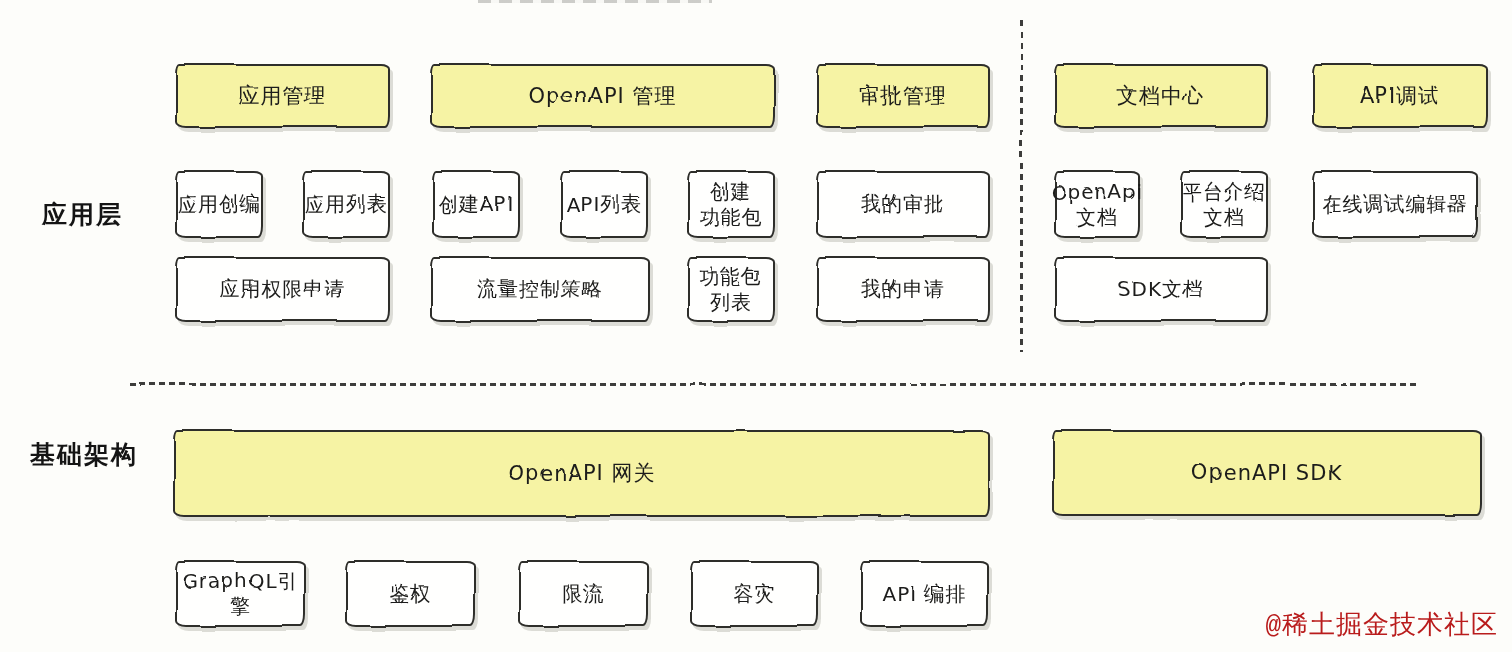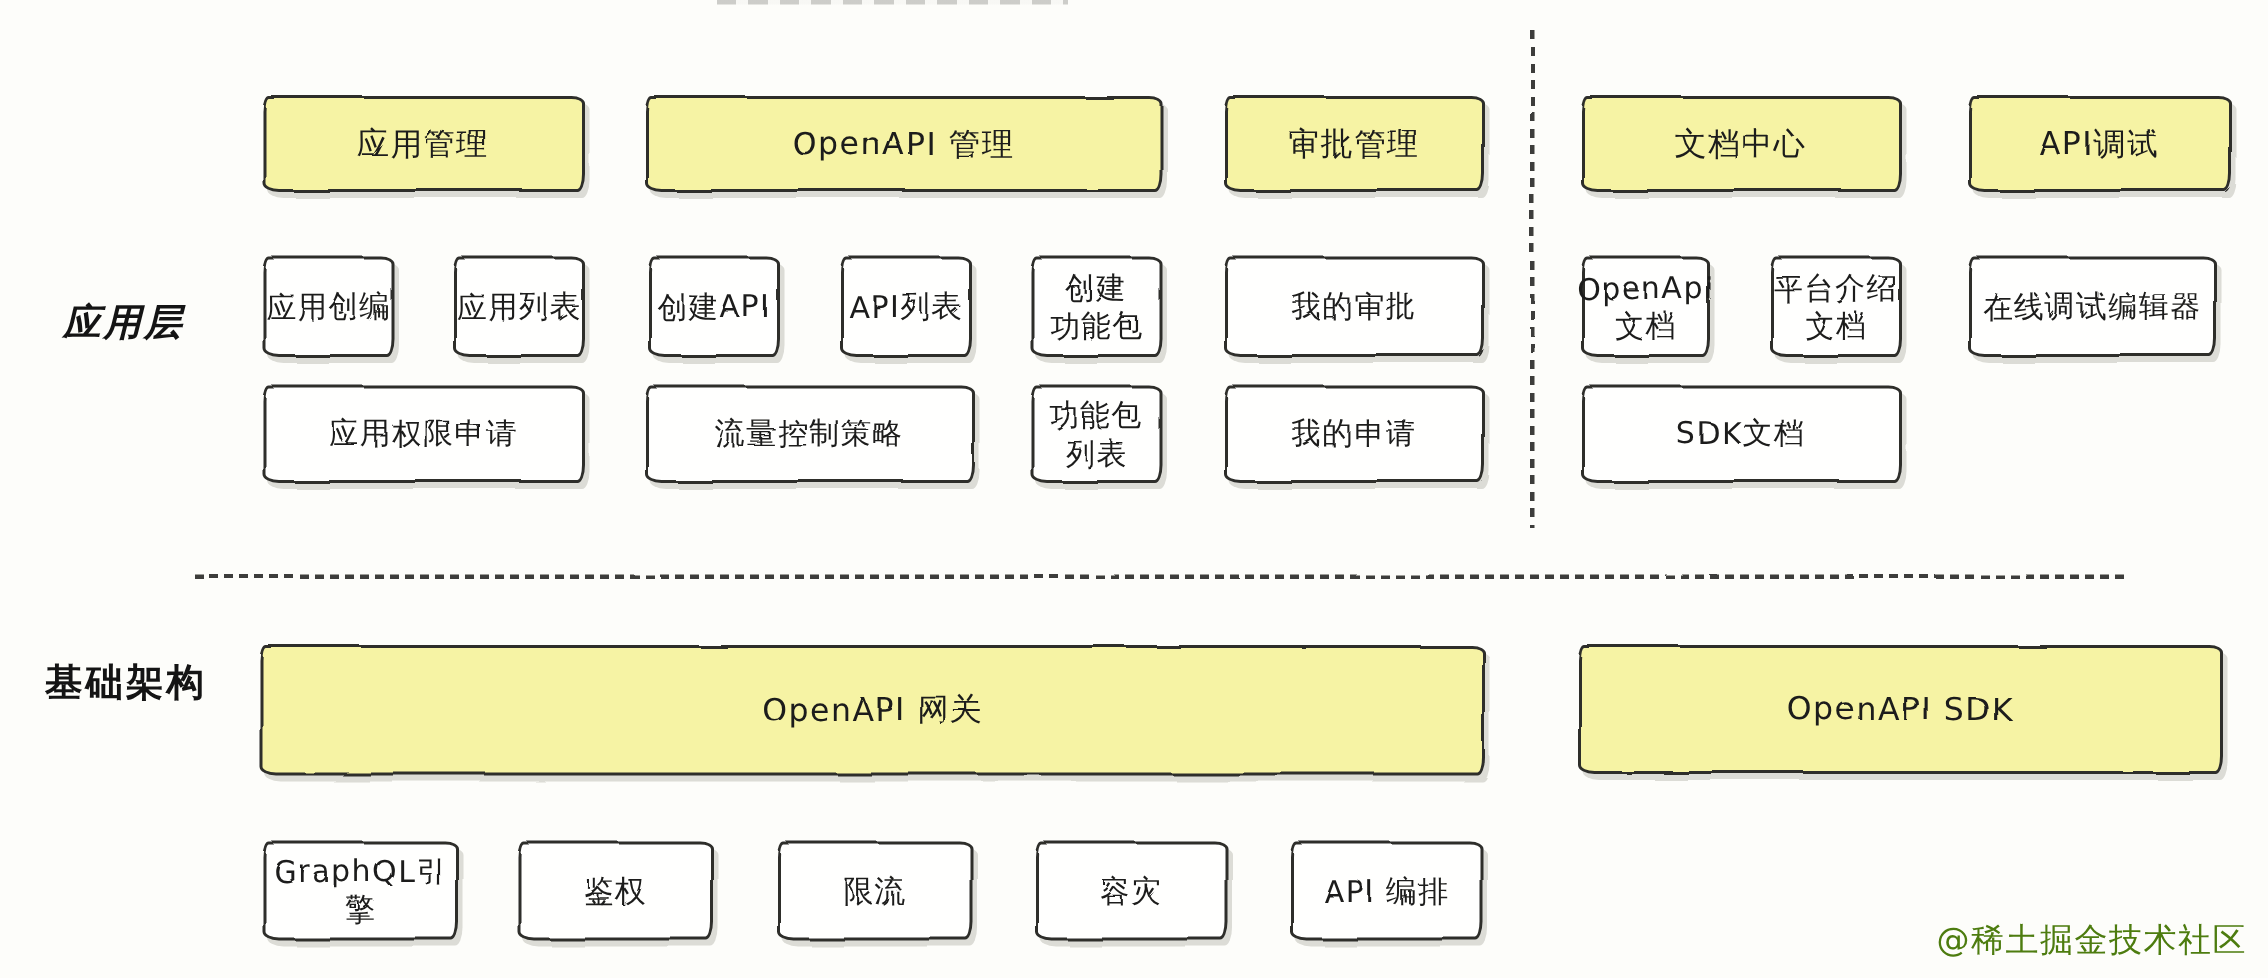--- a/index.html
+++ b/index.html
@@ -58,42 +58,43 @@
     position:absolute;
     top:0;
     height:3px;
     background:repeating-linear-gradient(to right,rgba(58,58,52,0.55) 0 13px,rgba(58,58,52,0.06) 13px 21px);
     opacity:.45;
   }
   .watermark{
     position:absolute;
     right:14px;
     bottom:10px;
-    font-size:22px;
-    color:#4d7c0f;
+    font-size:26px;
+    color:#b91c1c;
     letter-spacing:1px;
+    font-family:Liberation Mono, monospace;
   }
 </style>
 </head>
 <body>
 
 <svg width="0" height="0" style="position:absolute" aria-hidden="true">
   <defs>
     <filter id="squiggle">
       <feTurbulence type="fractalNoise" baseFrequency="0.012" numOctaves="3" seed="7" result="noise"></feTurbulence>
       <feDisplacementMap in="SourceGraphic" in2="noise" scale="3.2"></feDisplacementMap>
     </filter>
   </defs>
 </svg>
 
 <div id="canvas">
 
   <div class="top-artifact" style="left: 478px; width: 234px;"></div>
 
-  <div class="layer-label" style="left:42px;top:198px;font-style:italic;">应用层</div>
+  <div class="layer-label" style="left:42px;top:198px;">应用层</div>
 
   <div class="layer-label" style="left:30px;top:438px;">基础架构</div>
 
   <div class="v-divider" style="left: 1020px; top: 20px; height: 332px;"></div>
   <div class="h-divider" style="left: 130px; top: 383px; width: 1288px;"></div>
 
   <div id="boxes">
       <div class="box yellow big" style="left: 175px; top: 64px; width: 215px; height: 64px;"><span>应用管理</span></div>
       <div class="box yellow big" style="left: 430px; top: 64px; width: 345px; height: 64px;"><span>OpenAPI 管理</span></div>
       <div class="box yellow big" style="left: 816px; top: 64px; width: 174px; height: 64px;"><span>审批管理</span></div>

